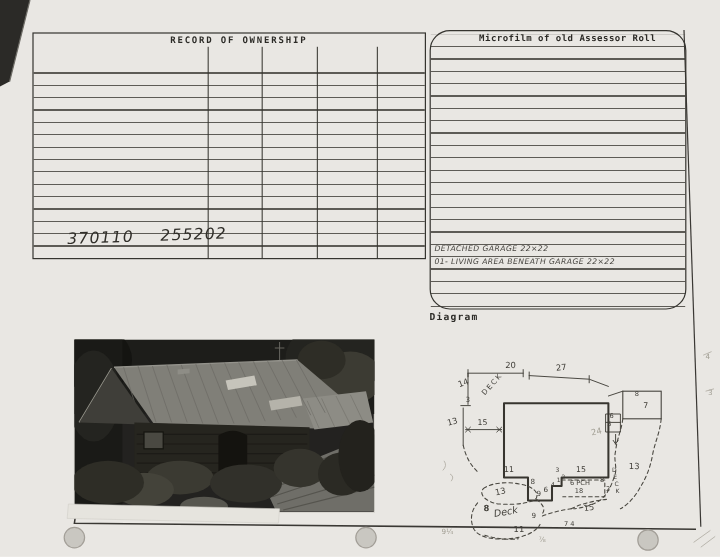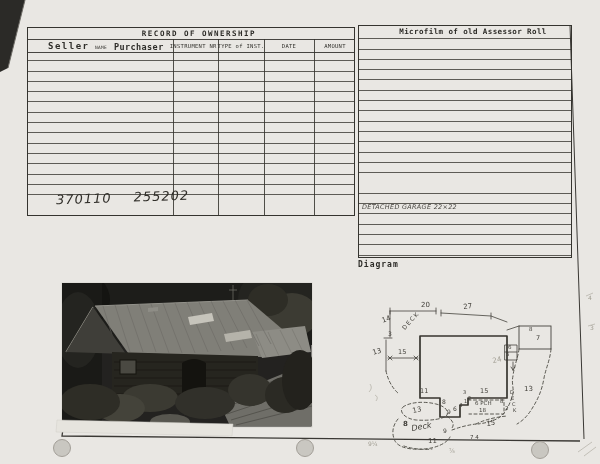--- a/index.html
+++ b/index.html
@@ -21,21 +21,21 @@
   #ownership .ftitle{top:1px;font-size:7.5px;letter-spacing:1.5px;}
   #ownership .subhead{position:absolute;left:0;right:0;top:11px;height:12px;
                       border-top:1px solid rgba(52,50,45,.9);border-bottom:1px solid rgba(52,50,45,.9);}
   .seller-lbl{position:absolute;left:20px;top:1px;font-size:9px;font-weight:bold;letter-spacing:1.5px;}
   .name-lbl{position:absolute;left:67px;top:5px;font-size:4.5px;letter-spacing:.3px;}
   .purchaser-lbl{position:absolute;left:86px;top:1.5px;font-size:8.5px;font-weight:bold;letter-spacing:.4px;}
   
   #permit{left:27px;top:216px;width:328px;height:52px;border-top-width:1.8px;}
   #permit .ftitle{top:0px;font-size:7px;letter-spacing:1.2px;text-decoration:underline;}
   
-  #microfilm{left:358px;top:25px;width:214px;height:233px;border-width:1px;}
+  #microfilm{left:358px;top:25px;width:214px;height:233px;border-width:1px;border-radius:17px;}
   #microfilm .ftitle{top:1px;font-size:7.5px;font-weight:bold;letter-spacing:.4px;}
   .mf-note{position:absolute;left:3px;white-space:nowrap;font-family:"DejaVu Sans",sans-serif;
            font-size:6.4px;letter-spacing:.35px;color:#474540;font-style:italic;}
   
   .handwrite{font-family:"DejaVu Sans",sans-serif;font-style:italic;color:#312f2a;}
   #own-entry{position:absolute;left:28px;top:162px;font-size:13px;letter-spacing:1px;
              transform:rotate(-2deg);}
   #own-entry .num2{margin-left:22px;}
   
   #diagram-title{position:absolute;left:358px;top:260px;width:214px;text-align:left;
@@ -153,45 +153,37 @@
 
     <g fill="#c9c7c1" stroke="#a39f98" stroke-width="1">
       <circle cx="62" cy="448" r="8.5"></circle>
       <circle cx="305" cy="448" r="8.5"></circle>
       <circle cx="540" cy="450" r="8.5"></circle>
     </g>
   </svg>
 
   <div id="ownership" class="formbox">
     <div class="ftitle">RECORD OF OWNERSHIP</div>
-    <div class="subhead">
-      <span class="seller-lbl">Seller</span>
-      <span class="name-lbl">NAME</span>
-      <span class="purchaser-lbl">Purchaser</span>
-      <span class="colhead" style="left:167px">INSTRUMENT NR.</span>
-      <span class="colhead" style="left:213px">TYPE of INST.</span>
-      <span class="colhead" style="left:261px">DATE</span>
-      <span class="colhead" style="left:307px">AMOUNT</span>
-    </div>
     <div class="rules rule-10" style="top:23px;bottom:1px;"></div>
     <div class="vline" style="left:145px;top:11px;bottom:0;"></div>
     <div class="vline" style="left:190px;top:11px;bottom:0;"></div>
     <div class="vline" style="left:236px;top:11px;bottom:0;"></div>
     <div class="vline" style="left:286px;top:11px;bottom:0;"></div>
     <div id="own-entry" class="handwrite">
       <span>370110</span><span class="num2">255202</span>
     </div>
   </div>
 
 
   <div id="microfilm" class="formbox">
     <div class="ftitle">Microfilm of old Assessor Roll</div>
     <div class="rules rule-10" style="top:3px;bottom:1px;"></div>
     <div id="microfilm-notes" style="position:absolute;inset:0;">
         <div class="mf-note" style="top: 177px;">DETACHED GARAGE  22×22</div>
+        <div class="mf-note" style="top: 188px;">01- LIVING AREA BENEATH GARAGE 22×22</div>
       </div>
   </div>
 
   <div id="diagram-title">Diagram</div>
   <div id="diagram-labels" style="position:absolute;inset:0;">
       <span class="pen" style="left: 421px; top: 302px;">20</span>
       <span class="pen" style="left: 463px; top: 304px; transform: rotate(-6deg);">27</span>
       <span class="pen" style="left: 381px; top: 318px; transform: rotate(-20deg);">14</span>
       <span class="pen" style="left: 401px; top: 327px; font-size: 6px; transform: rotate(-48deg); letter-spacing: 1.5px;">DECK</span>
       <span class="pen" style="left: 388px; top: 331px; font-size: 6px;">3</span>

